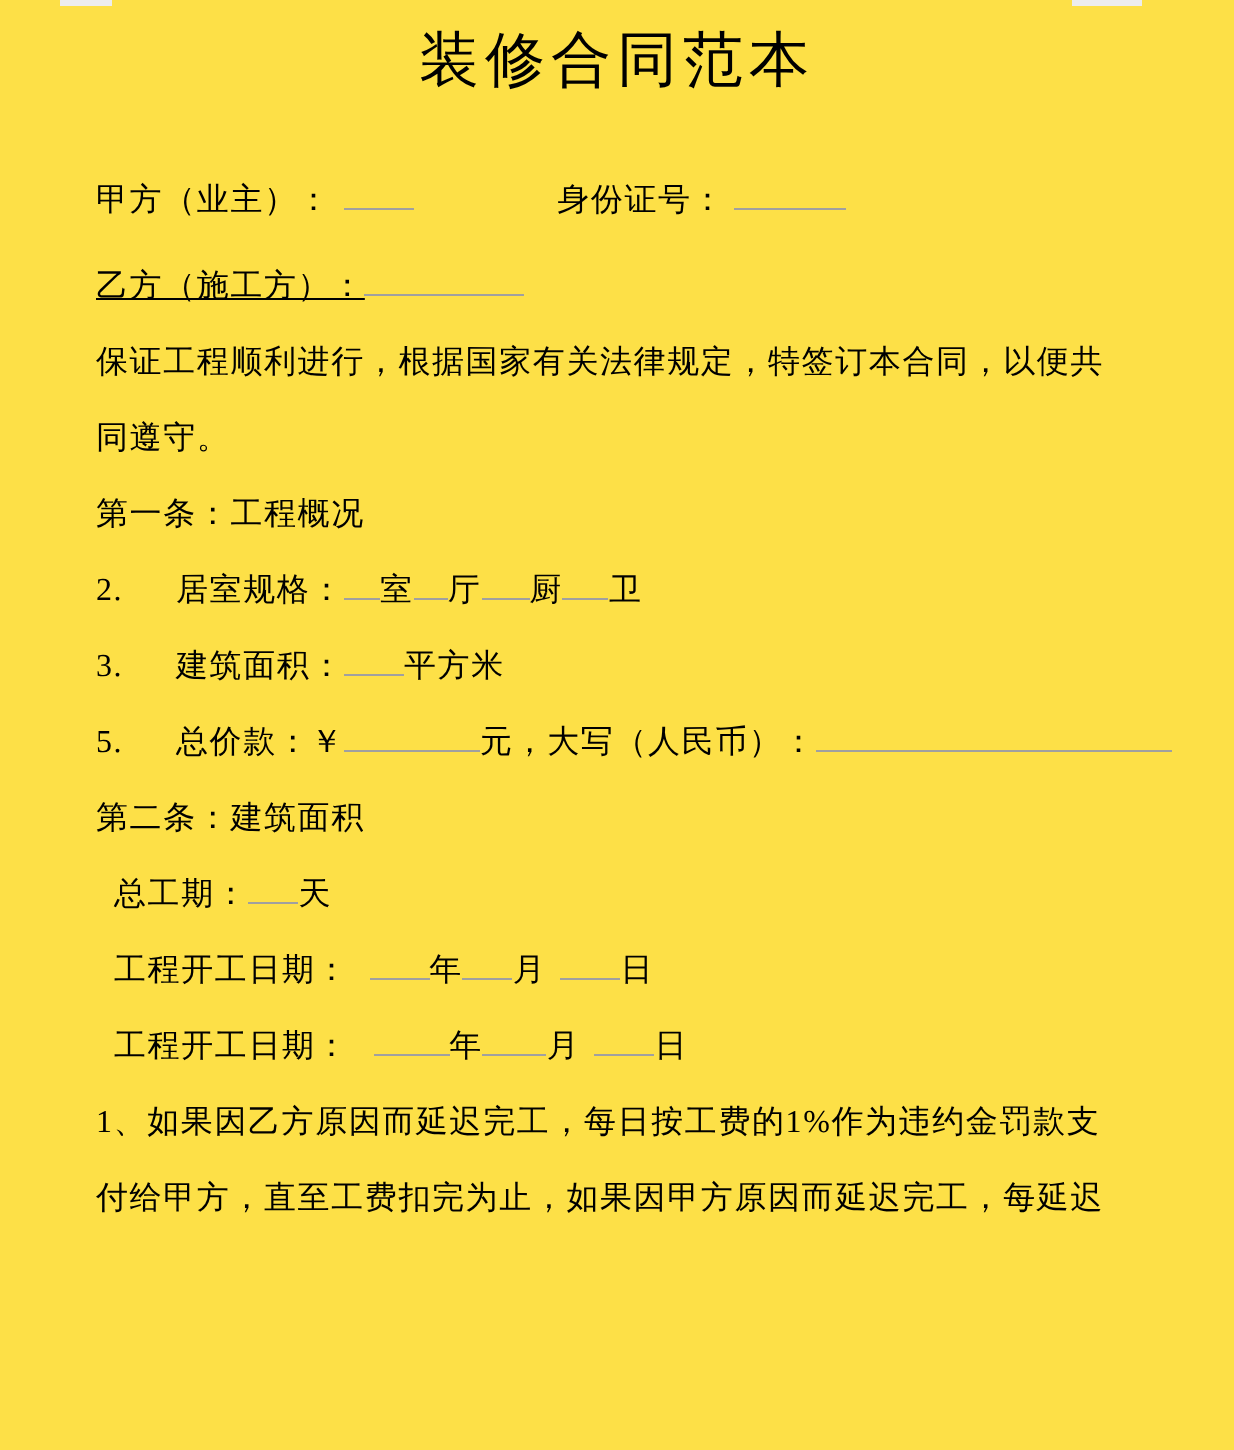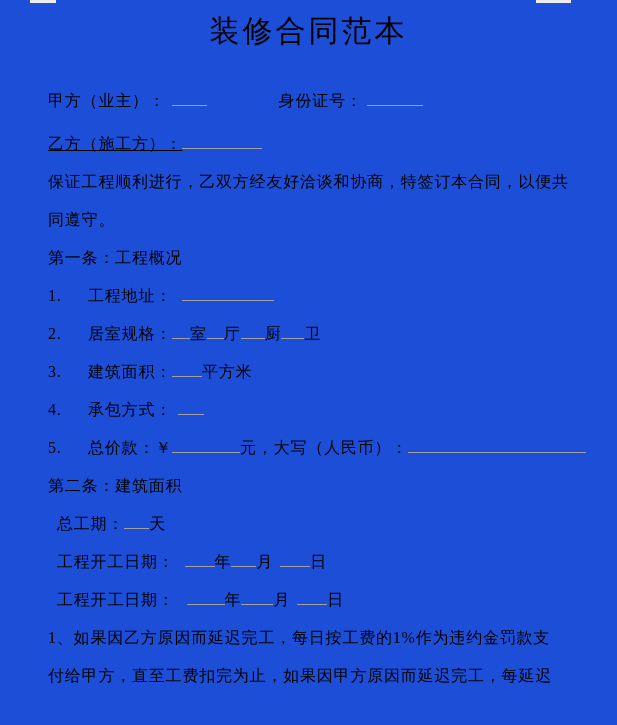--- a/index.html
+++ b/index.html
@@ -1,19 +1,19 @@
 <!DOCTYPE html>
 <html><head>
 <meta charset="utf-8">
 <style>
   html,body{margin:0;padding:0;background:#fff;}
   .page{
     position:relative;
     width:617px;height:725px;
-    background:#1d4ed8;
+    background:#fde047;
     overflow:hidden;
     color:#000;
     font-family:"Liberation Serif","DejaVu Serif",serif;
   }
   .artifact{position:absolute;top:0;height:3px;background:#ededed;}
   .artifact-left{left:30px;width:26px;}
   .artifact-right{left:536px;width:35px;}
   .title{
     height:82px;box-sizing:border-box;
     padding-top:12px;margin:0;
@@ -47,40 +47,34 @@
   <div class="body">
 
     <div class="line">
       <span>甲方（业主）：</span><span class="blank" style="width:35px;margin-left:6px;"></span><span style="margin-left:72px;">身份证号：</span><span class="blank" style="width:56px;margin-left:4px;"></span>
     </div>
 
     <div class="line" style="margin-top:5px;text-decoration:underline;">
       <span>乙方（施工方）：</span><span class="blank" style="width:80px;"></span>
     </div>
 
-    <div class="line">保证工程顺利进行，乙双方经友好洽谈和协商，特签订本合同，以便共</div>
+    <div class="line">保证工程顺利进行，根据国家有关法律规定，特签订本合同，以便共</div>
     <div class="line">同遵守。</div>
 
     <div class="line">第一条：工程概况</div>
 
-    <div class="line">
-      <span class="num">1.</span><span>工程地址：</span><span class="blank" style="width:92px;margin-left:10px;"></span>
-    </div>
 
     <div class="line">
       <span class="num">2.</span><span>居室规格：</span><span class="blank" style="width:18px;"></span><span>室</span><span class="blank" style="width:17px;"></span><span>厅</span><span class="blank" style="width:24px;"></span><span>厨</span><span class="blank" style="width:23px;"></span><span>卫</span>
     </div>
 
     <div class="line">
       <span class="num">3.</span><span>建筑面积：</span><span class="blank" style="width:30px;"></span><span>平方米</span>
     </div>
 
-    <div class="line">
-      <span class="num">4.</span><span>承包方式：</span><span class="blank" style="width:26px;margin-left:6px;"></span>
-    </div>
 
     <div class="line">
       <span class="num">5.</span><span>总价款：￥</span><span class="blank" style="width:68px;"></span><span>元，大写（人民币）：</span><span class="blank" style="width:178px;"></span>
     </div>
 
     <div class="line">第二条：建筑面积</div>
 
     <div class="line indent">
       <span>总工期：</span><span class="blank" style="width:25px;"></span><span>天</span>
     </div>

